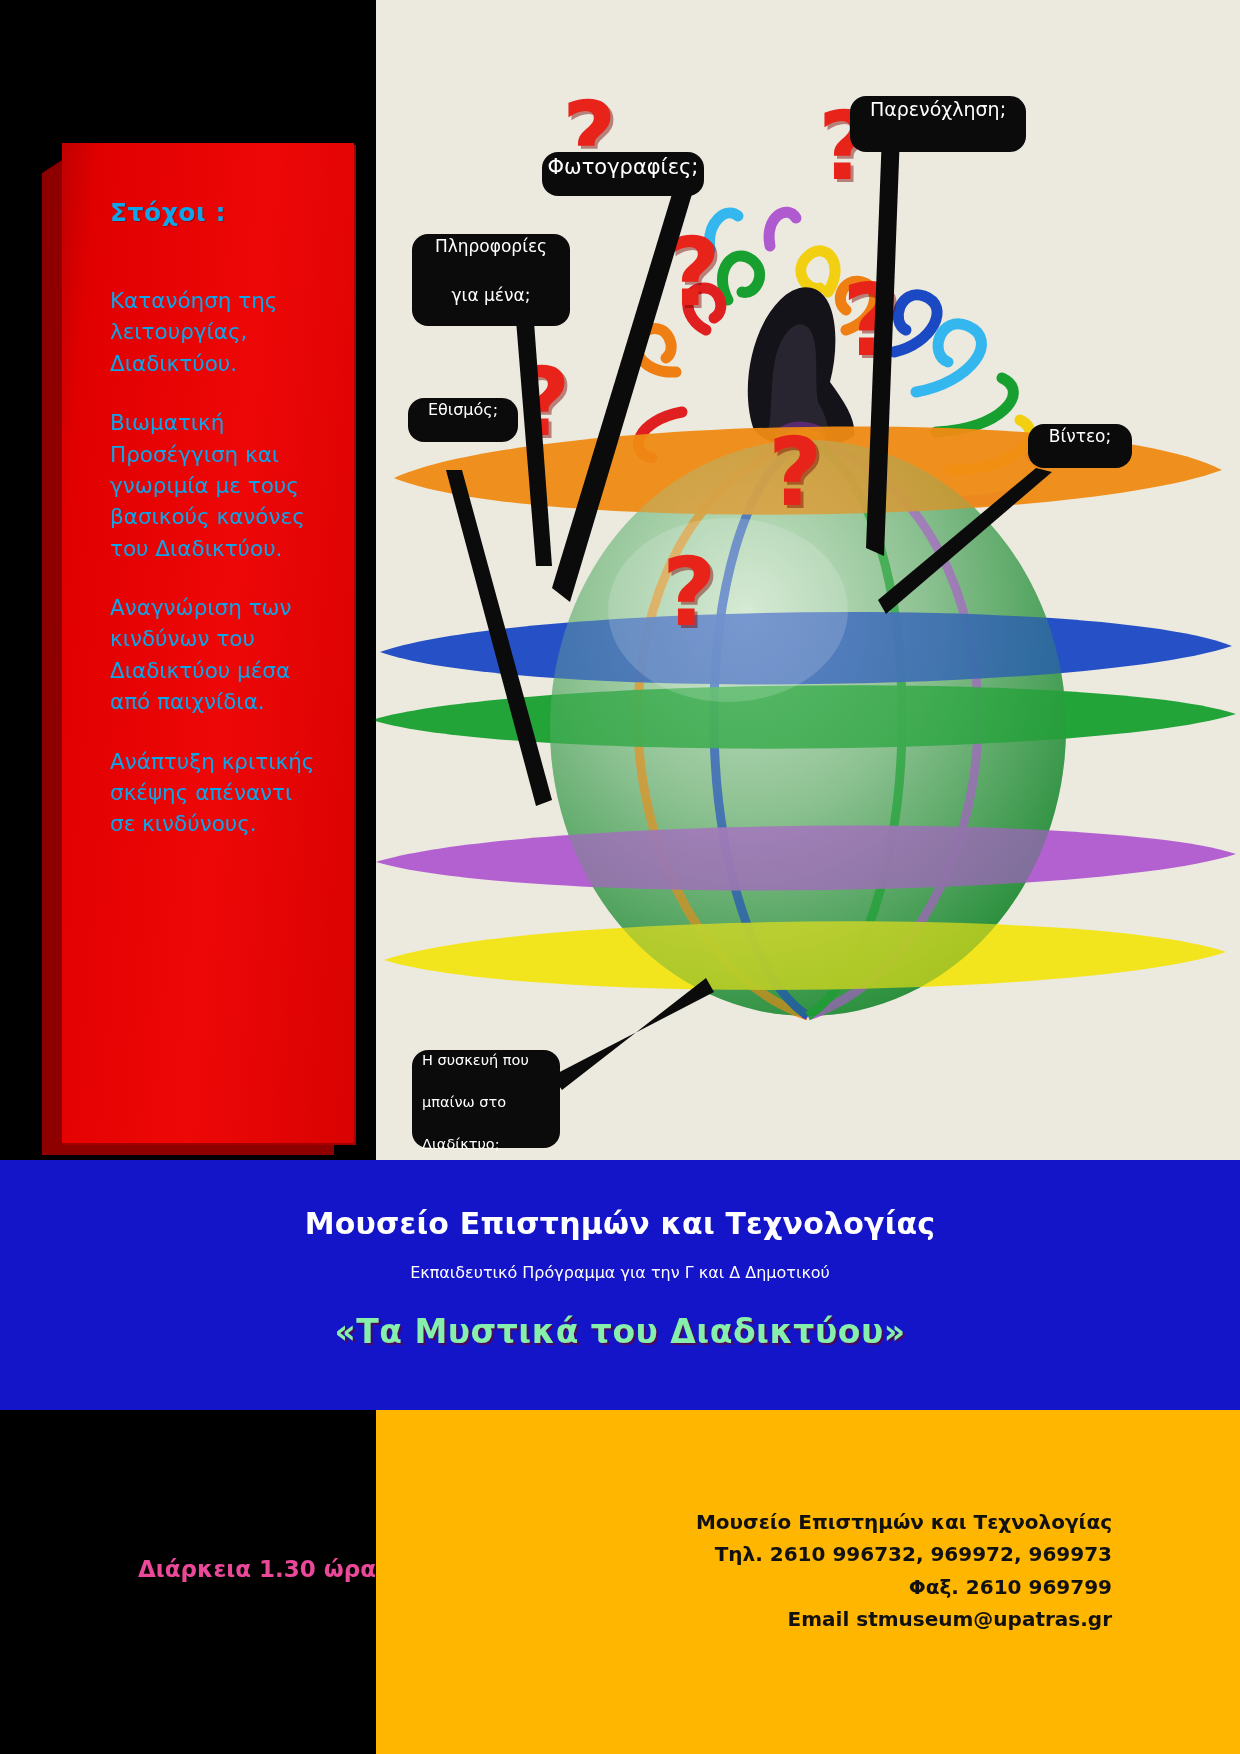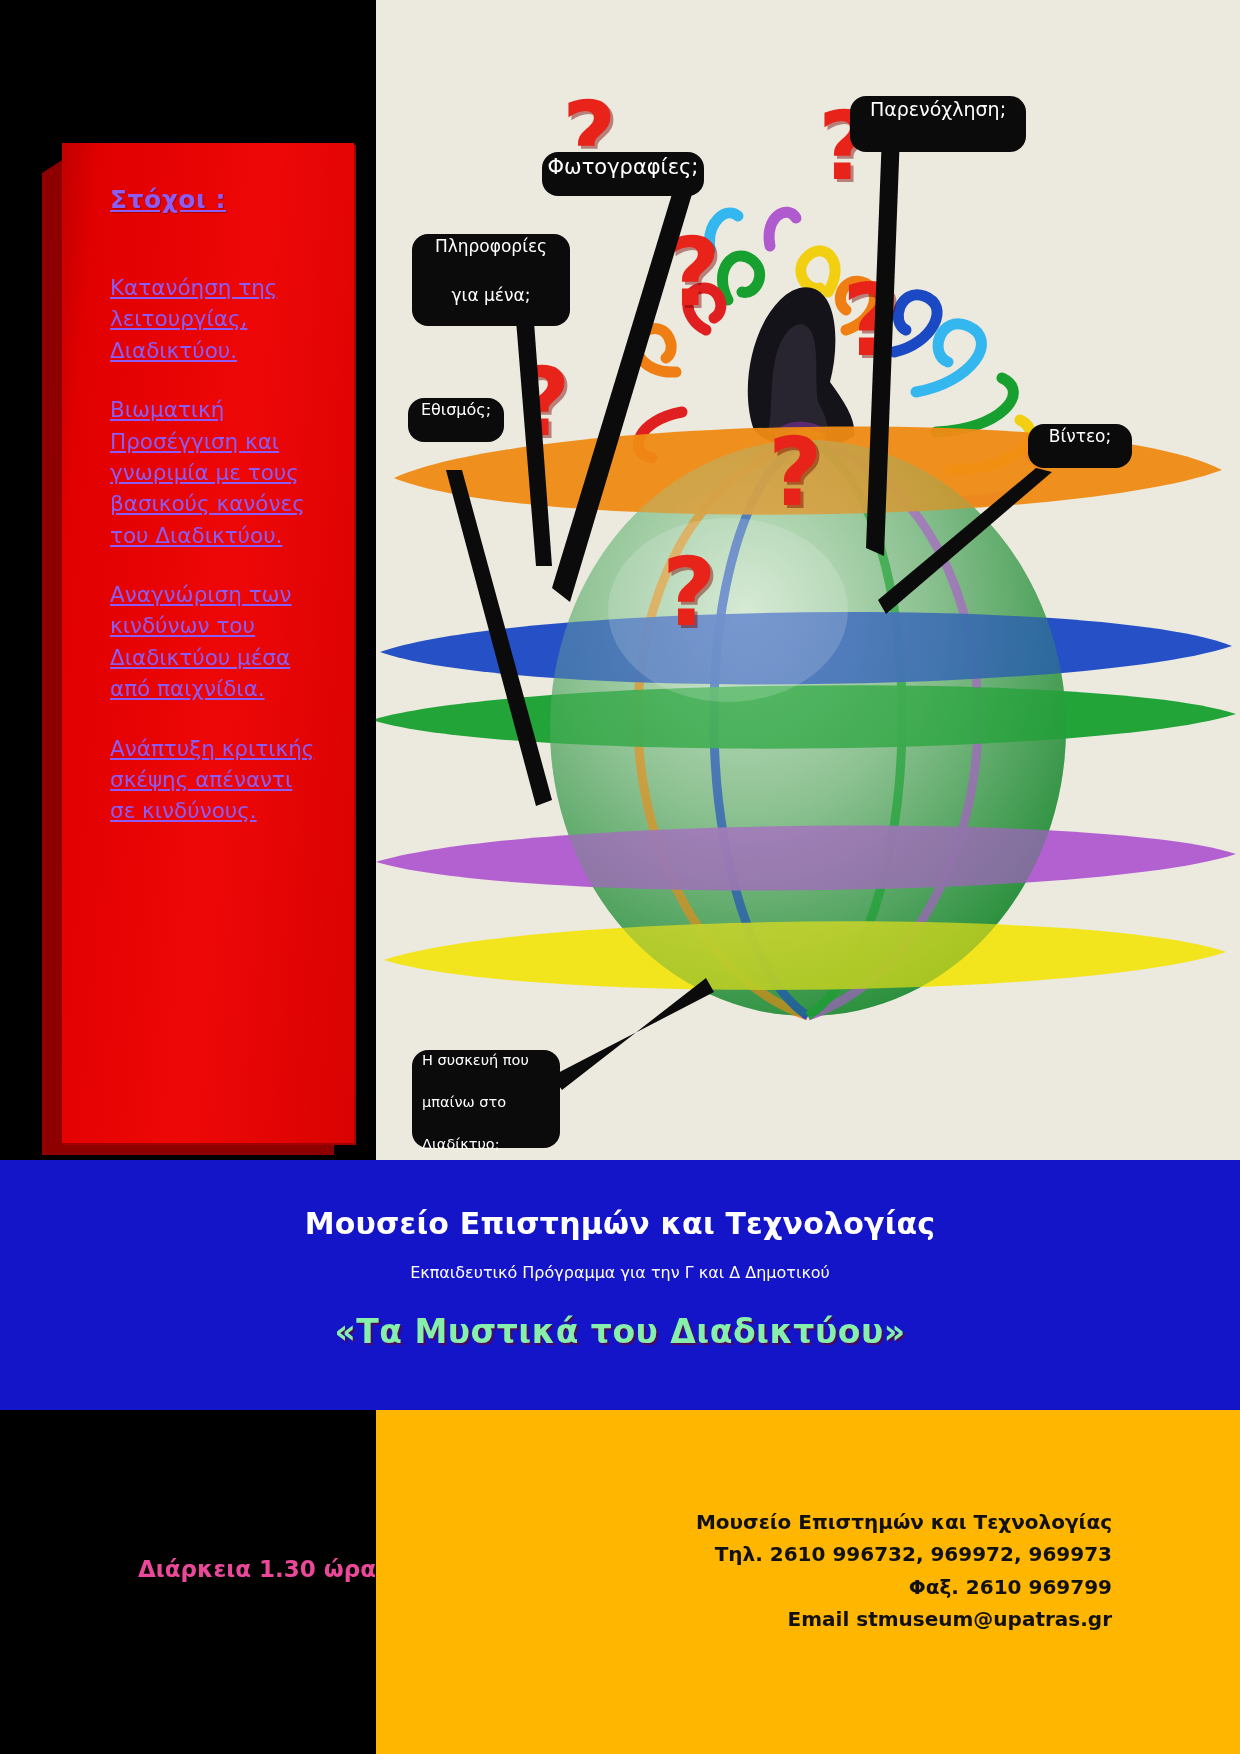--- a/index.html
+++ b/index.html
@@ -12,21 +12,21 @@
 
   
   .stage{position:absolute;left:376px;top:0;width:864px;height:1160px;background:#ece9df;overflow:hidden;}
 
   
   .red-shadow{position:absolute;left:42px;top:155px;width:292px;height:1000px;background:#8e0000;
               clip-path:polygon(0 18px,28px 0,100% 0,100% 100%,0 100%);}
   .red-panel{position:absolute;left:62px;top:143px;width:292px;height:1000px;
              background:linear-gradient(95deg,#c10000 0%,#e10000 10%,#ee0707 55%,#d90202 100%);
              box-shadow:2px 2px 0 #a30000;}
-  .red-inner{position:absolute;left:110px;top:185px;width:210px;color:#8b5cf6;text-decoration:underline;}
+  .red-inner{position:absolute;left:110px;top:198px;width:210px;color:#0ea5e9;}
   .goals-title{font-size:25px;font-weight:bold;letter-spacing:.5px;margin:0 0 58px 0;
                font-family:"DejaVu Sans",sans-serif;text-shadow:1px 1px 1px rgba(0,0,0,.25);}
   .goal-p{font-size:21.5px;line-height:1.46;margin:0 0 28px 0;font-family:"DejaVu Sans",sans-serif;}
 
   
   .bub{position:absolute;background:#0b0b0b;border-radius:16px;color:#fff;
        font-family:"DejaVu Sans",sans-serif;display:flex;align-items:flex-start;justify-content:center;
        text-align:center;box-sizing:border-box;z-index:6;}
   .bub span{display:block;line-height:1.45;}
 
@@ -146,21 +146,21 @@
       <polygon points="176,1076 186,1090 330,978 338,992" fill="#0b0b0b"></polygon>
     </svg>
 
     <div class="bub" style="left:36px;top:234px;width:158px;height:92px;font-size:17px;padding:0 11px;">
       <span>
         <span>Πληροφορίες</span><br>
         <span>για μένα;</span>
       </span>
     </div>
 
-    <div class="bub" style="left:32px;top:398px;width:96px;height:44px;font-size:16px;">
+    <div class="bub" style="left:32px;top:398px;width:110px;height:44px;font-size:16px;">
       <span>Εθισμός;</span>
     </div>
 
     <div class="bub" style="left:166px;top:152px;width:162px;height:44px;font-size:21px;">
       <span>Φωτογραφίες;</span>
     </div>
 
     <div class="bub" style="left:474px;top:96px;width:176px;height:56px;font-size:19px;">
       <span>Παρενόχληση;</span>
     </div>

